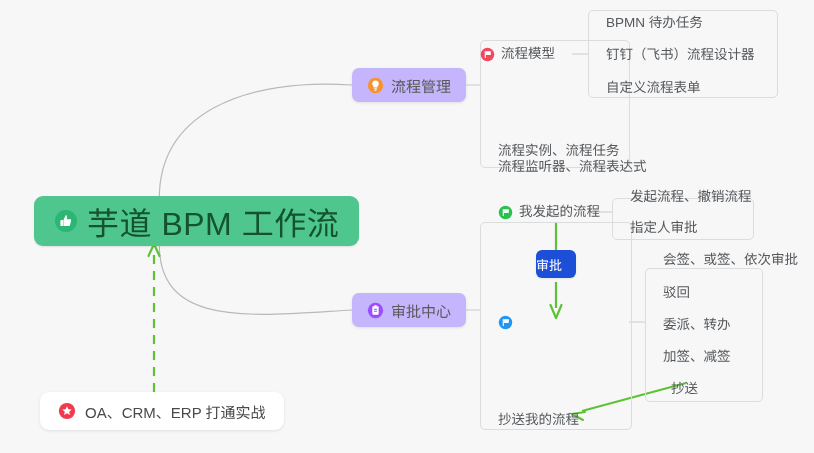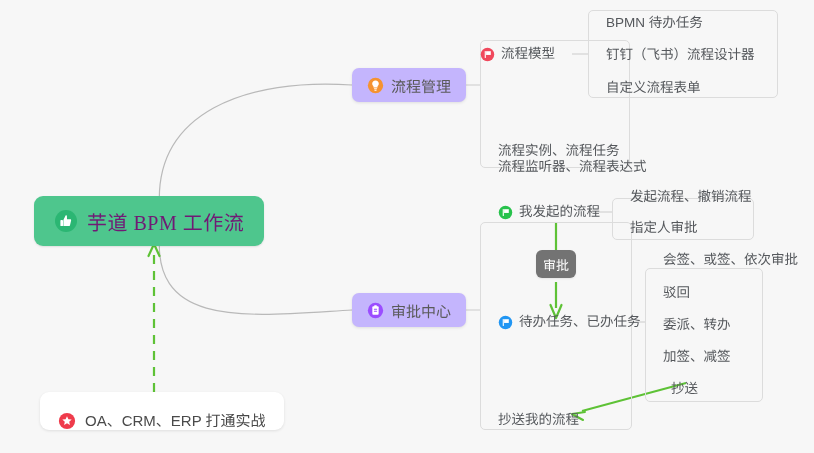--- a/index.html
+++ b/index.html
@@ -13,21 +13,21 @@
   svg.links{position:absolute;left:0;top:0;width:814px;height:453px;pointer-events:none;}
 
   
   .root-node{
     position:absolute;display:flex;align-items:center;gap:9px;
     background:#4ec68d;border-radius:9px;
     padding:0 20px;height:50px;
     box-shadow:0 1px 2px rgba(0,0,0,.10);
     color:#ffffff;font-size:24px;letter-spacing:.5px;white-space:nowrap;
   }
-  .root-node .label{font-size:20px;color:#701a75;font-family:Liberation Serif, serif;}
+  .root-node .label{font-size:32px;color:#14532d;}
 
   
   .branch-node{
     position:absolute;display:flex;align-items:center;gap:7px;
     background:#c4b5fd;border-radius:7px;
     padding:0 15px;height:34px;
     box-shadow:0 1px 3px rgba(0,0,0,.10);
     font-size:15px;color:#5a5a5a;white-space:nowrap;
   }
 
@@ -44,31 +44,31 @@
   .group-box{
     position:absolute;
     border:1px solid #dcdcdc;
     border-radius:5px;
     box-sizing:border-box;
     background:transparent;
   }
 
   
   .highlight-card{
-    position:absolute;display:flex;align-items:flex-end;gap:9px;
+    position:absolute;display:flex;align-items:center;gap:9px;
     background:#ffffff;border-radius:9px;
     padding:0 18px;height:38px;
     box-shadow:0 1px 3px rgba(0,0,0,.10);
     font-size:15px;color:#4a4a4a;white-space:nowrap;
   }
 
   
   .pill-badge{
-    position:absolute;display:flex;align-items:center;justify-content:center;
-    background:#737373;border-radius:6px;
+    position:absolute;display:flex;align-items:center;
+    background:#1d4ed8;border-radius:6px;
     width:40px;height:28px;
     color:#ffffff;font-size:13px;
     box-shadow:0 1px 2px rgba(0,0,0,.08);
   }
 
   
   .icon{display:inline-flex;align-items:center;justify-content:center;flex:0 0 auto;}
   .icon svg{display:block;}
 </style>
 </head>
@@ -206,21 +206,20 @@
   </div>
 
   <div class="leaf-node" style="left:490px;top:307px;">
     <span class="icon">
       <svg width="15" height="15" viewBox="0 0 20 20">
         <circle cx="10" cy="10" r="9" fill="#2196f3"></circle>
         <rect x="6.3" y="5.2" width="1.5" height="9.6" rx="0.7" fill="#ffffff"></rect>
         <path d="M8.1 5.6 L14.4 5.6 L14.4 10.6 L8.1 10.6 Z" fill="#ffffff"></path>
       </svg>
     </span>
-    <span class="ltext">待办任务、已办任务</span>
   </div>
 
   <div class="leaf-node" style="left:655px;top:245px;">
     <span class="ltext">会签、或签、依次审批</span>
   </div>
   <div class="leaf-node" style="left:655px;top:278px;">
     <span class="ltext">驳回</span>
   </div>
   <div class="leaf-node" style="left:655px;top:310px;text-align:right;">
     <span class="ltext">委派、转办</span>

